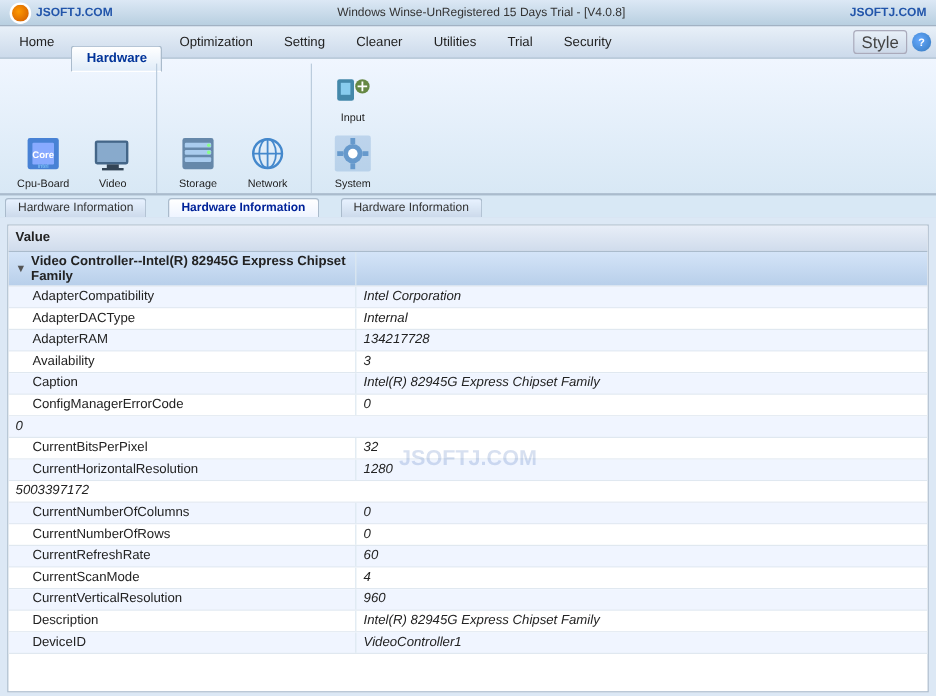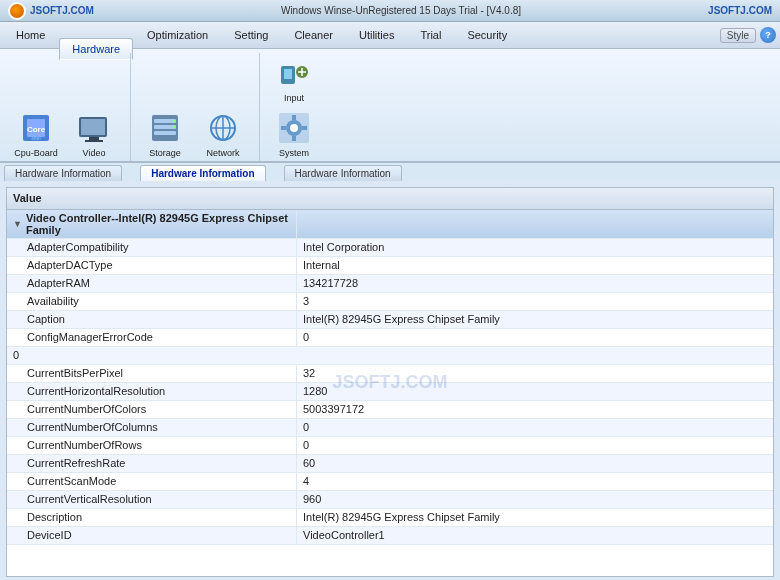--- a/index.html
+++ b/index.html
@@ -63,32 +63,32 @@
       cursor: pointer;
       border-radius: 3px 3px 0 0;
       height: 22px;
       display: flex;
       align-items: center;
     }
     .menu-item.active {
       background: linear-gradient(to bottom, #fff, #e0ecf8);
       border: 1px solid #aabbcc;
       border-bottom: 1px solid #fff;
-      font-weight: normal;
+      font-weight: bold;
       color: #003399;
       margin-top: 28px;
     }
     .menu-right {
       margin-left: auto;
       display: flex;
       align-items: center;
       gap: 4px;
     }
     .style-btn {
-      font-size: 10px;
+      font-size: 14px;
       color: #444;
       background: linear-gradient(to bottom, #e8f0f8, #ccd8e8);
       border: 1px solid #aab;
       border-radius: 3px;
       padding: 1px 6px;
       cursor: pointer;
     }
     .help-btn {
       width: 16px; height: 16px;
       border-radius: 50%;
@@ -229,20 +229,21 @@
     }
     .cell-name.group {
       padding-left: 6px;
     }
     .cell-value {
       padding: 2px 6px;
       font-size: 11px;
       color: #222;
       display: flex;
       align-items: center;
+      font-style: italic;
     }
     .collapse-icon {
       margin-right: 4px;
       font-size: 9px;
       color: #555;
     }
 
     
     .table-body::-webkit-scrollbar { width: 14px; }
     .table-body::-webkit-scrollbar-track { background: #e0e8f5; }
@@ -472,21 +473,20 @@
       </div>
         <div class="table-row">
         <div class="cell-name">CurrentBitsPerPixel</div>
         <div class="cell-value">32</div>
       </div>
         <div class="table-row">
         <div class="cell-name">CurrentHorizontalResolution</div>
         <div class="cell-value">1280</div>
       </div>
         <div class="table-row">
-        <div class="cell-name">CurrentNumberOfColors</div>
         <div class="cell-value">5003397172</div>
       </div>
         <div class="table-row">
         <div class="cell-name">CurrentNumberOfColumns</div>
         <div class="cell-value">0</div>
       </div>
         <div class="table-row">
         <div class="cell-name">CurrentNumberOfRows</div>
         <div class="cell-value">0</div>
       </div>

